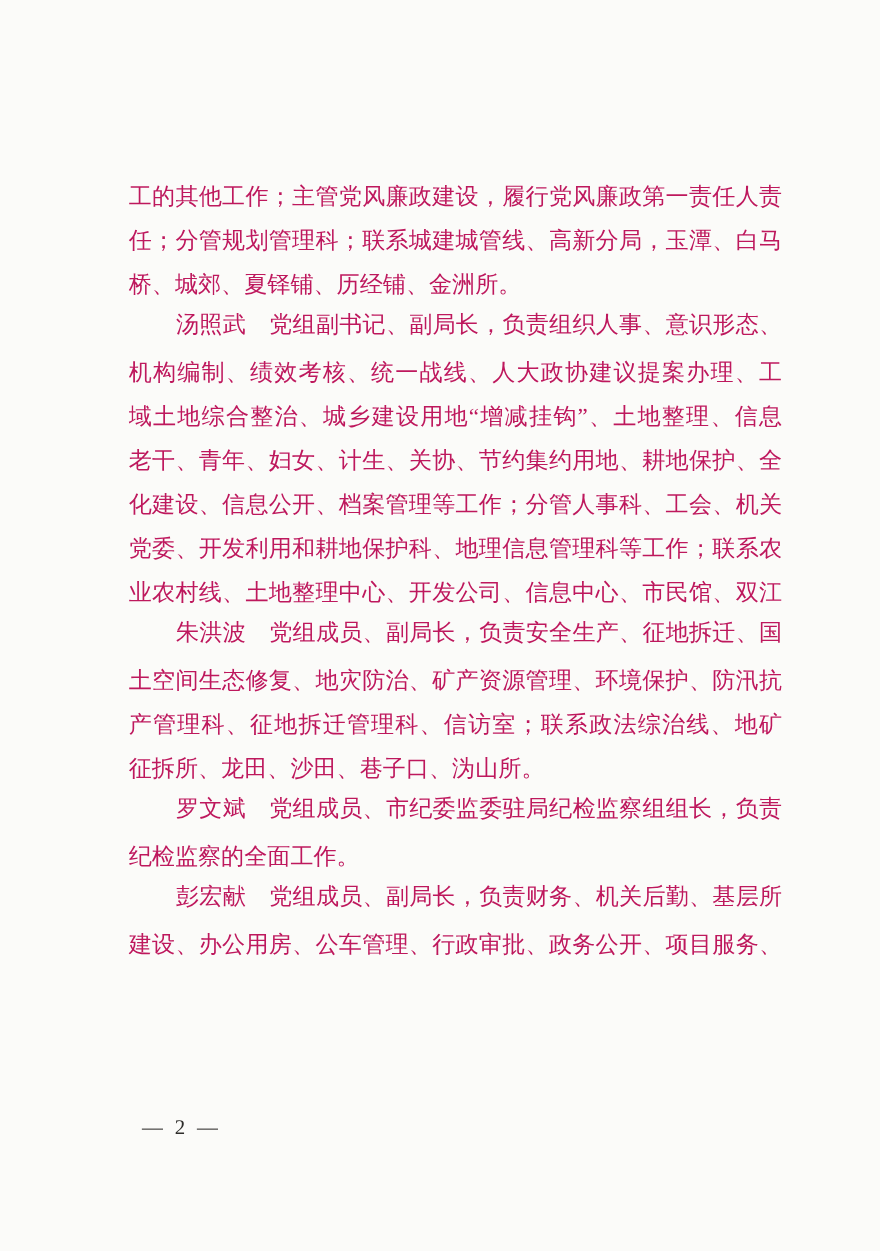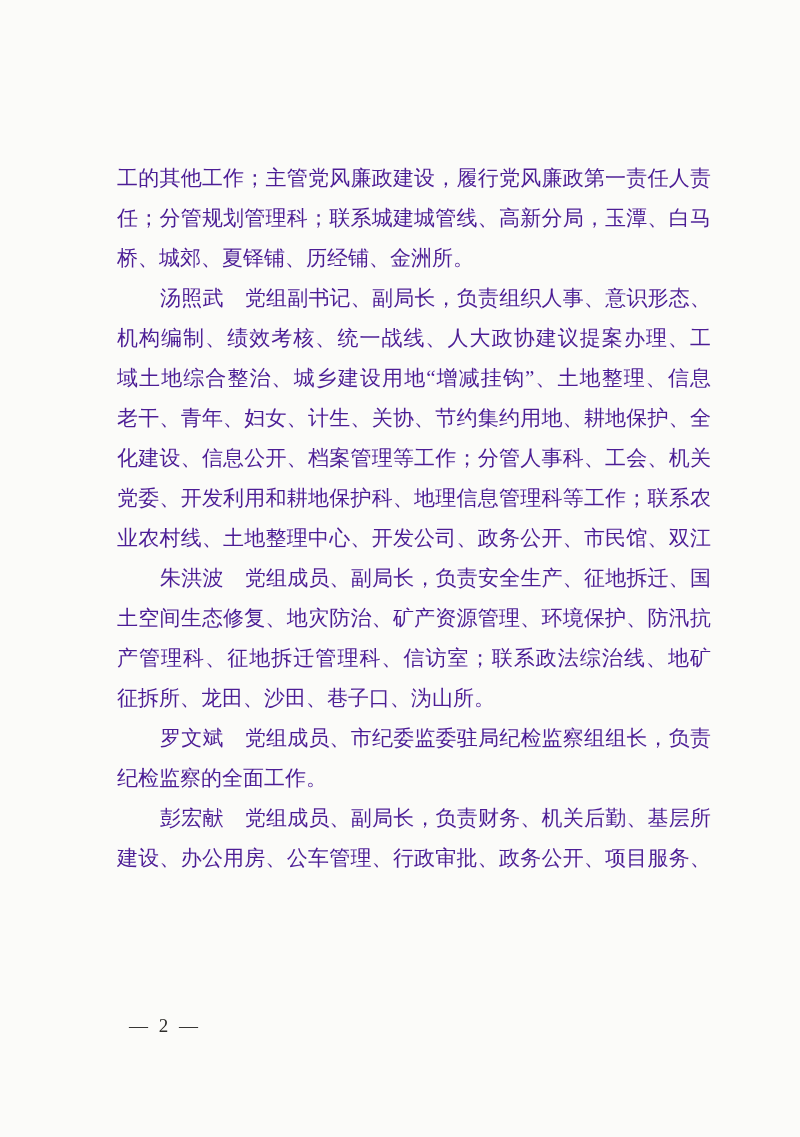--- a/index.html
+++ b/index.html
@@ -17,39 +17,40 @@
   .page {
     position: absolute;
     inset: 0;
     background: #fbfbf9;
   }
   .doc-body {
     position: absolute;
     left: 117px;
     top: 158px;
     width: 594px;
-    color: #4c1d95;
+    color: #be185d;
     font-size: 21px;
   }
   .para {
     margin: 0;
     padding: 0;
   }
   .line {
     height: 40px;
     line-height: 40px;
     text-align: justify;
     text-align-last: justify;
     overflow: hidden;
   }
   .line--end {
     text-align-last: left;
   }
   .line--indent {
     padding-left: 43px;
+    font-family: Liberation Mono, monospace;
   }
   .page-number {
     position: absolute;
     left: 129px;
     top: 1013px;
     font-size: 19px;
     line-height: 26px;
     letter-spacing: 3px;
     color: #2e2d2b;
     white-space: nowrap;
@@ -68,21 +69,21 @@
       <div class="line line--end">桥、城郊、夏铎铺、历经铺、金洲所。</div>
     </div>
 
     <div class="para">
       <div class="line line--indent">汤照武　党组副书记、副局长，负责组织人事、意识形态、</div>
       <div class="line">机构编制、绩效考核、统一战线、人大政协建议提案办理、工会、</div>
       <div class="line">域土地综合整治、城乡建设用地“增减挂钩”、土地整理、信息</div>
       <div class="line">老干、青年、妇女、计生、关协、节约集约用地、耕地保护、全</div>
       <div class="line">化建设、信息公开、档案管理等工作；分管人事科、工会、机关</div>
       <div class="line">党委、开发利用和耕地保护科、地理信息管理科等工作；联系农</div>
-      <div class="line">业农村线、土地整理中心、开发公司、政务公开、市民馆、双江</div>
+      <div class="line">业农村线、土地整理中心、开发公司、信息中心、市民馆、双江</div>
     </div>
 
     <div class="para">
       <div class="line line--indent">朱洪波　党组成员、副局长，负责安全生产、征地拆迁、国</div>
       <div class="line">土空间生态修复、地灾防治、矿产资源管理、环境保护、防汛抗</div>
       <div class="line">产管理科、征地拆迁管理科、信访室；联系政法综治线、地矿站、</div>
       <div class="line line--end">征拆所、龙田、沙田、巷子口、沩山所。</div>
     </div>
 
     <div class="para">

